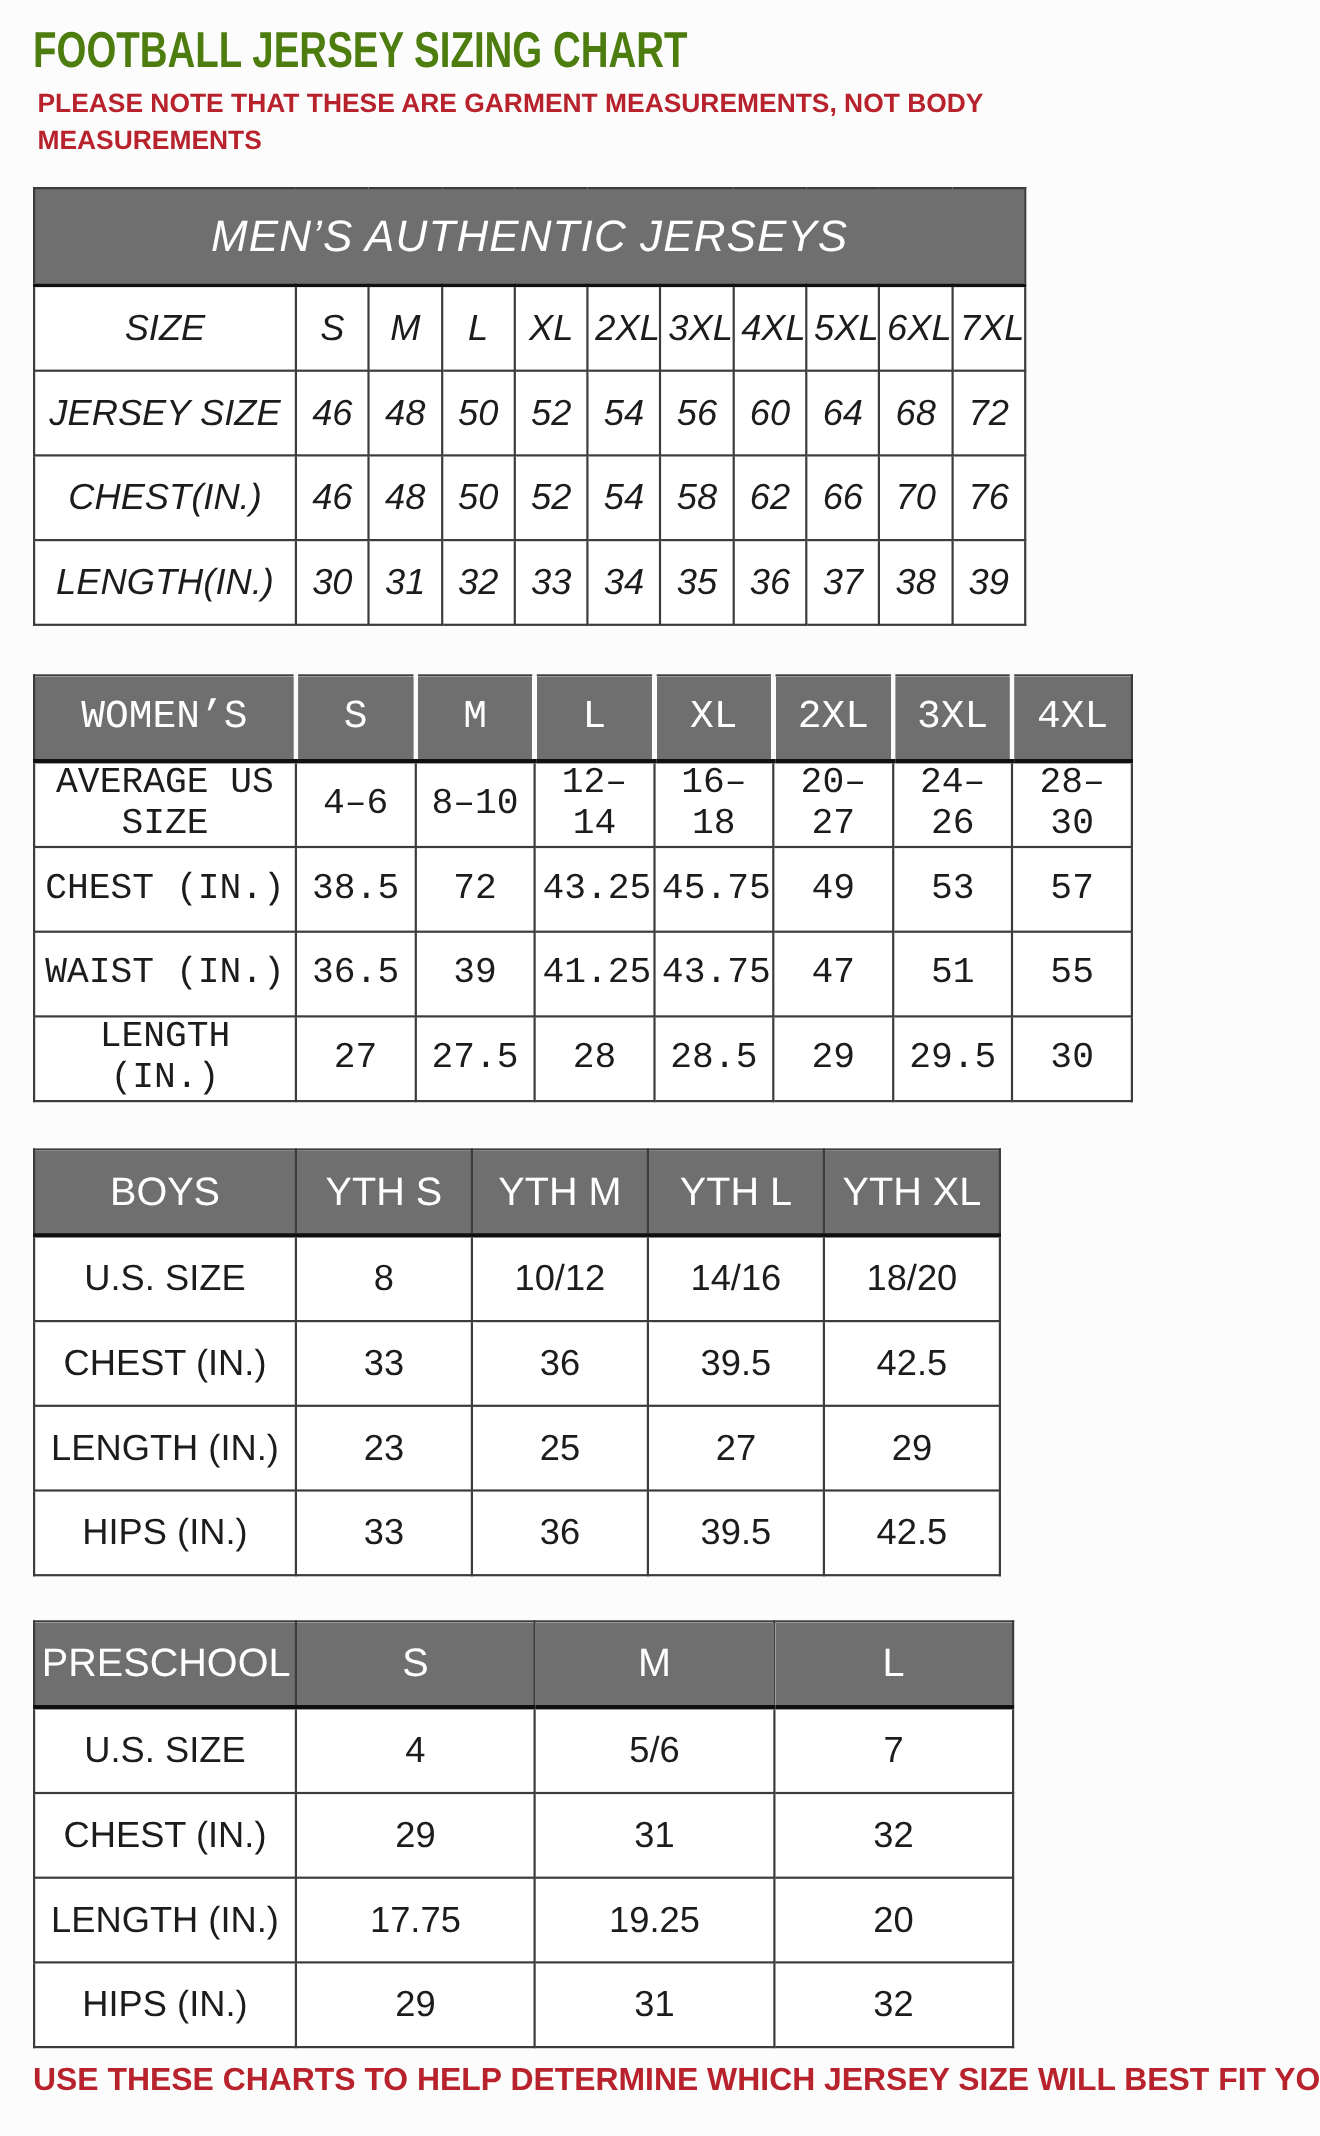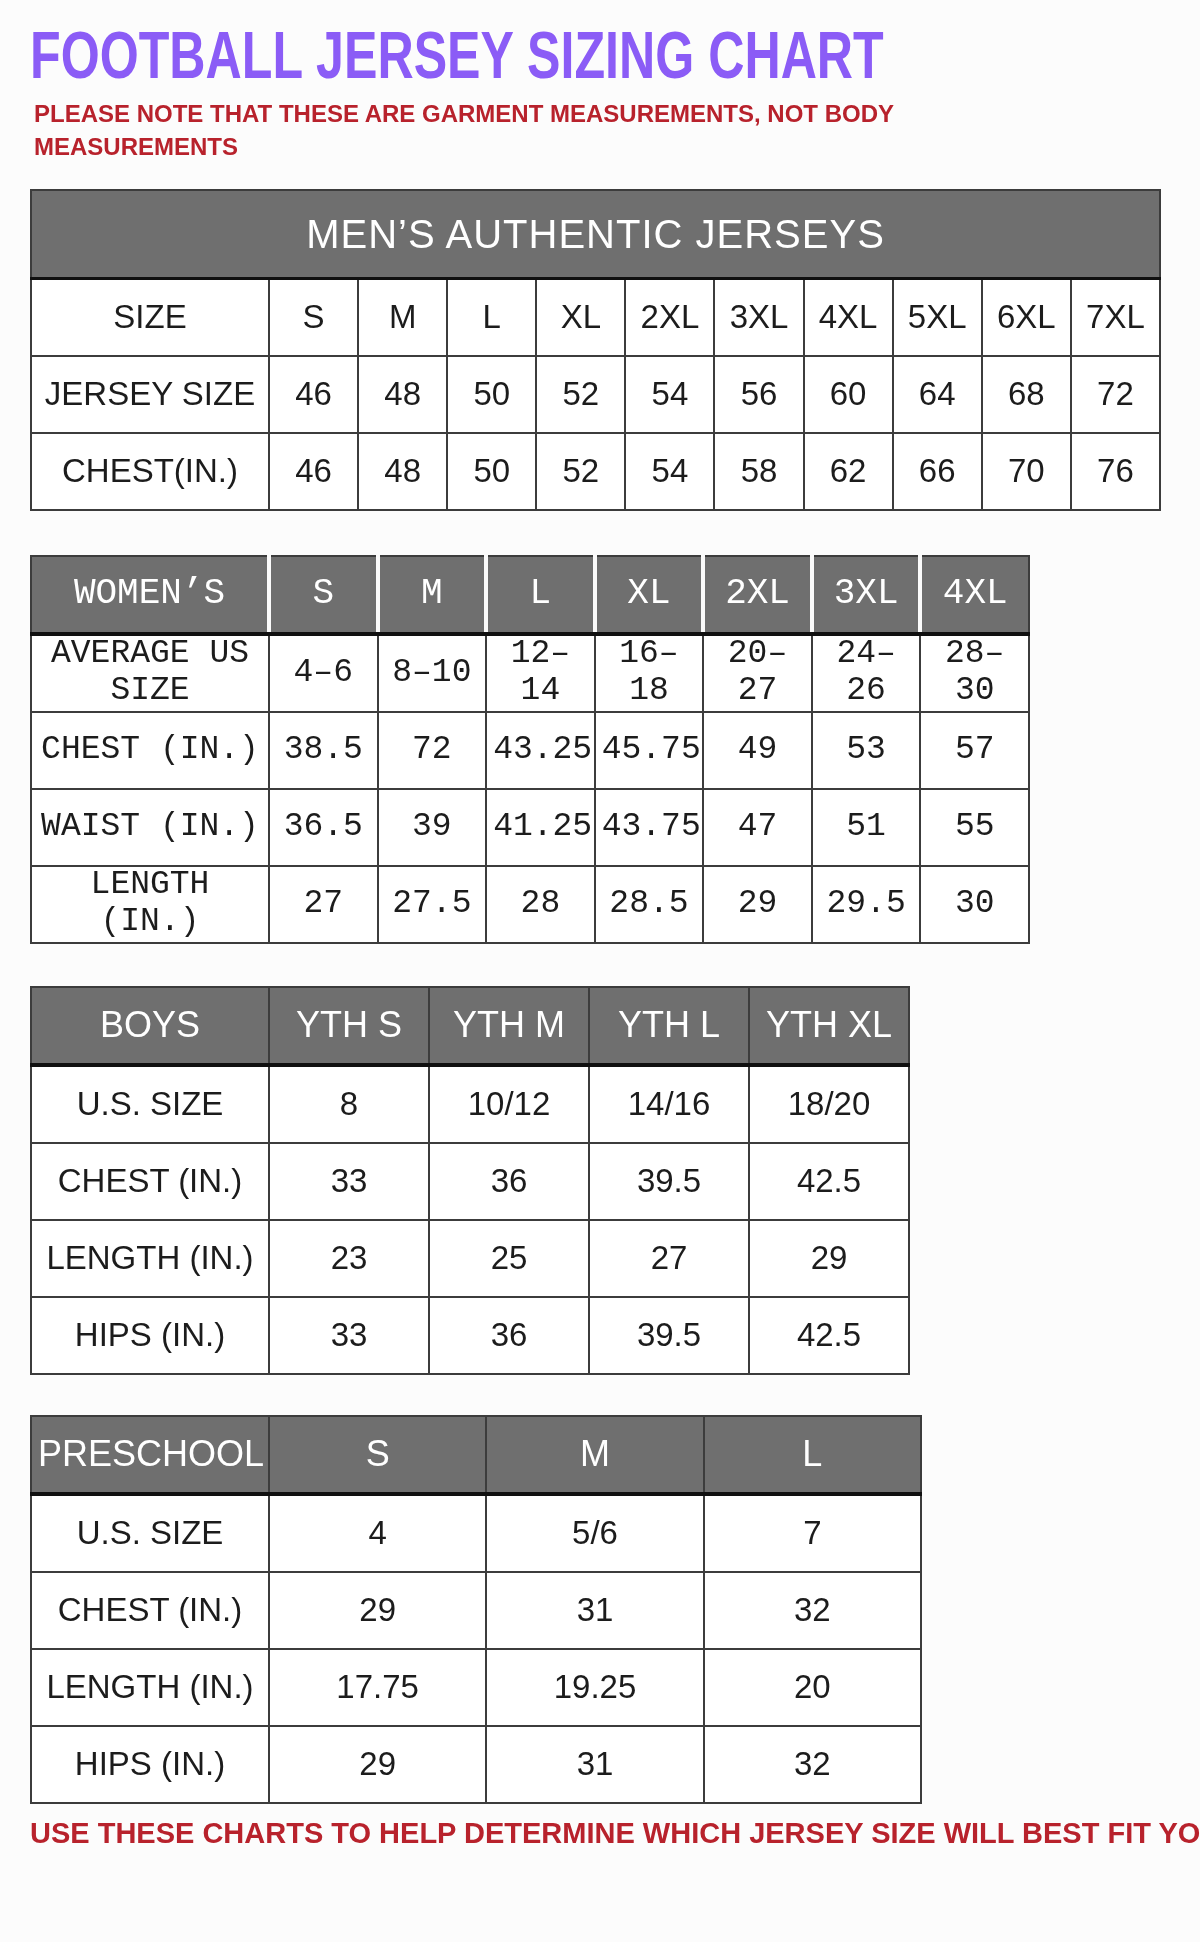--- a/index.html
+++ b/index.html
@@ -10,22 +10,22 @@
     padding:20px 30px 0 30px;
     background:var(--page_bg,#fcfcfc);
     font-family:"Liberation Sans", sans-serif;
     color:var(--text,#1c1c1c);
     overflow:hidden;
   }
 
   
   h1.title {
     margin:4px 0 10px 0;
-    font-size:66px; line-height:0.95;
-    font-weight:bold; color:#8b5cf6;
+    font-size:46px; line-height:0.95;
+    font-weight:bold; color:#4d7c0f;
     white-space:nowrap;
   }
   h1.title .squeeze {
     display:inline-block;
     transform:scaleX(0.76);
     transform-origin:left center;
   }
 
   
   .note {
@@ -63,21 +63,21 @@
     overflow:hidden;
   }
   .tbl thead th {
     background:var(--header_gray,#6f6f6f);
     color:var(--header_text,#ffffff);
     font-size:36px;
     border-bottom:4px solid #101010;
   }
   col.lab { width:238px; }
 
-  .mens  { width:1131px; margin:0 0 44px 0; }
+  .mens  { width:903px; margin:0 0 44px 0;font-style:italic; }
   .mens thead th.banner {
     height:86px;
     font-size:40px;
     letter-spacing:1px;
     border-bottom:3px solid #101010;
   }
 
   .womens { width:1000px; margin:0 0 42px 0;font-family:Liberation Mono, monospace; }
   
   .womens thead th { border-left:4px solid #fbfbfb; border-right:4px solid #fbfbfb; border-top-color:var(--border_dark,#3c3c3c); }
@@ -139,20 +139,33 @@
           <td>48</td>
           <td>50</td>
           <td>52</td>
           <td>54</td>
           <td>58</td>
           <td>62</td>
           <td>66</td>
           <td>70</td>
           <td>76</td>
         </tr>
+        <tr>
+          <th class="label">LENGTH(IN.)</th>
+          <td>30</td>
+          <td>31</td>
+          <td>32</td>
+          <td>33</td>
+          <td>34</td>
+          <td>35</td>
+          <td>36</td>
+          <td>37</td>
+          <td>38</td>
+          <td>39</td>
+        </tr>
       </tbody>
   </table>
 
   <table class="tbl womens">
     <colgroup>
         <col class="lab">
         <col span="7">
       </colgroup>
     <thead>
         <tr>

